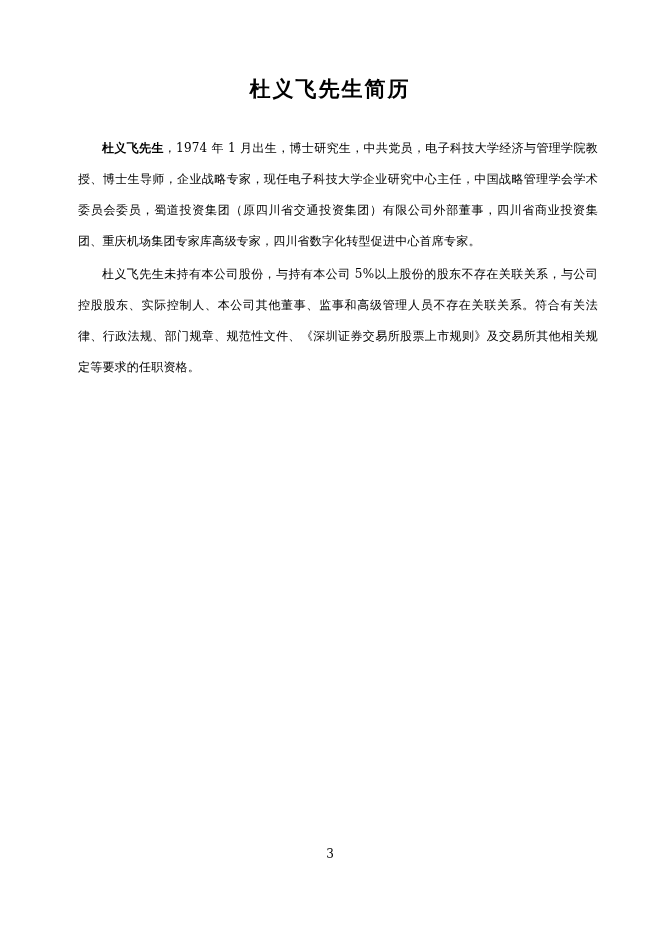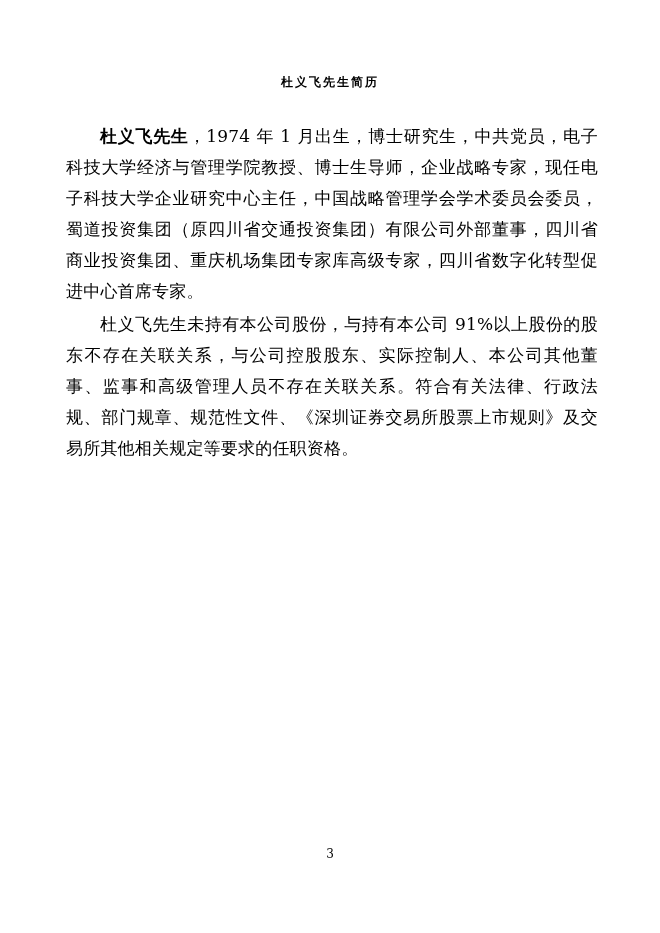--- a/index.html
+++ b/index.html
@@ -18,31 +18,31 @@
     position: relative;
     width: 660px;
     height: 933px;
     box-sizing: border-box;
     padding: 0 62px;
   }
   .doc-title {
     margin: 0;
     padding-top: 74px;
     text-align: center;
-    font-size: 12px;
+    font-size: 21px;
     font-weight: bold;
     letter-spacing: 2px;
     line-height: 1.4;
   }
   .body-block {
     margin-top: 30px;
   }
   .para {
-    margin: 0 0 2px 4px;
-    font-size: 17px;
+    margin: 0 0 2px 16px;
+    font-size: 12px;
     line-height: 31px;
     text-align: justify;
     text-justify: inter-ideograph;
     text-indent: 2em;
     letter-spacing: 0.2px;
   }
   .para .lead {
     font-weight: bold;
   }
   .page-number {
@@ -64,20 +64,20 @@
   <h1 class="doc-title">杜义飞先生简历</h1>
 
   <div class="body-block">
 
     <p class="para">
       <span class="lead">杜义飞先生</span><span>，1974 年 1 月出生，博士研究生，中共党员，电子科技大学经济与管理学院教授、博士生导师，企业战略专家，现任电子科技大学企业研究中心主任，中国战略管理学会学术委员会委员，蜀道投资集团（原四川省交通投资集团）有限公司外部董事，四川省商业投资集团、重庆机场集团专家库高级专家，四川省数字化转型促进中心首席专家。</span>
     </p>
 
 
     <p class="para">
-      <span>杜义飞先生未持有本公司股份，与持有本公司 91%以上股份的股东不存在关联关系，与公司控股股东、实际控制人、本公司其他董事、监事和高级管理人员不存在关联关系。符合有关法律、行政法规、部门规章、规范性文件、《深圳证券交易所股票上市规则》及交易所其他相关规定等要求的任职资格。</span>
+      <span>杜义飞先生未持有本公司股份，与持有本公司 5%以上股份的股东不存在关联关系，与公司控股股东、实际控制人、本公司其他董事、监事和高级管理人员不存在关联关系。符合有关法律、行政法规、部门规章、规范性文件、《深圳证券交易所股票上市规则》及交易所其他相关规定等要求的任职资格。</span>
     </p>
 
   </div>
 
   <div class="page-number">3</div>
 
 </div>
 
 </body></html>

